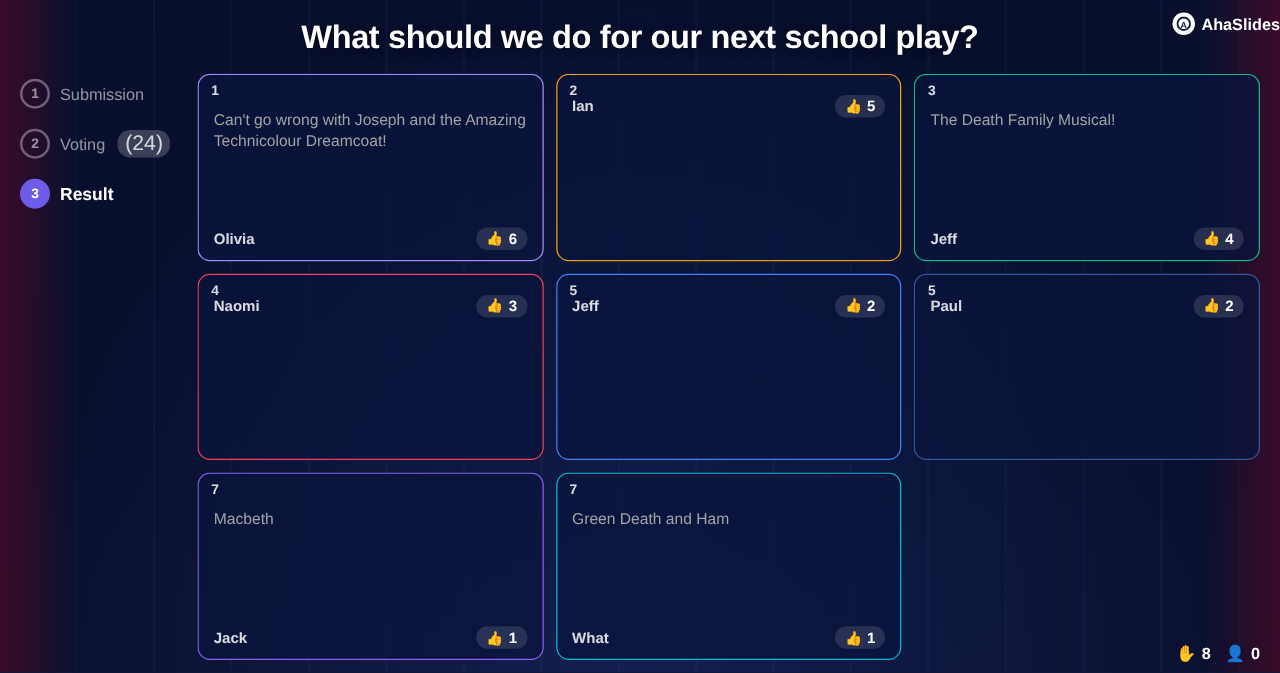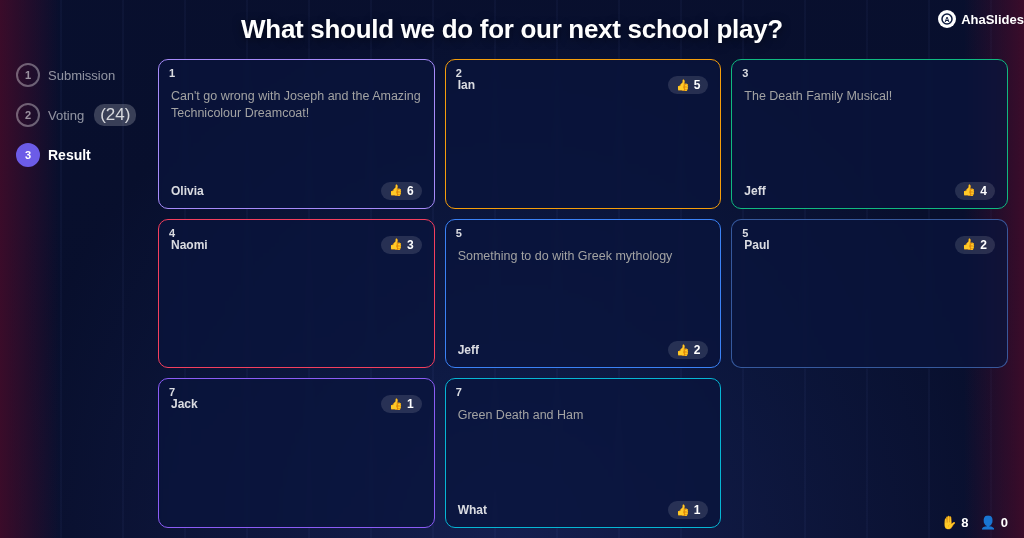--- a/index.html
+++ b/index.html
@@ -341,41 +341,41 @@
       <div class="card-footer">
         <span class="card-author">Naomi</span>
         <div class="card-votes">
           <span class="thumb-icon">👍</span>
           <span>3</span>
         </div>
       </div>
     </div>
         <div class="card card-5a">
       <div class="card-rank">5</div>
-      <div class="card-text">Something to do with Greek mythology</div>
       <div class="card-footer">
         <span class="card-author">Jeff</span>
         <div class="card-votes">
           <span class="thumb-icon">👍</span>
           <span>2</span>
         </div>
       </div>
     </div>
         <div class="card card-5b">
       <div class="card-rank">5</div>
       <div class="card-footer">
         <span class="card-author">Paul</span>
         <div class="card-votes">
           <span class="thumb-icon">👍</span>
           <span>2</span>
         </div>
       </div>
     </div>
         <div class="card card-7a">
       <div class="card-rank">7</div>
+      <div class="card-text">Macbeth</div>
       <div class="card-footer">
         <span class="card-author">Jack</span>
         <div class="card-votes">
           <span class="thumb-icon">👍</span>
           <span>1</span>
         </div>
       </div>
     </div>
         <div class="card card-7b">
       <div class="card-rank">7</div>

